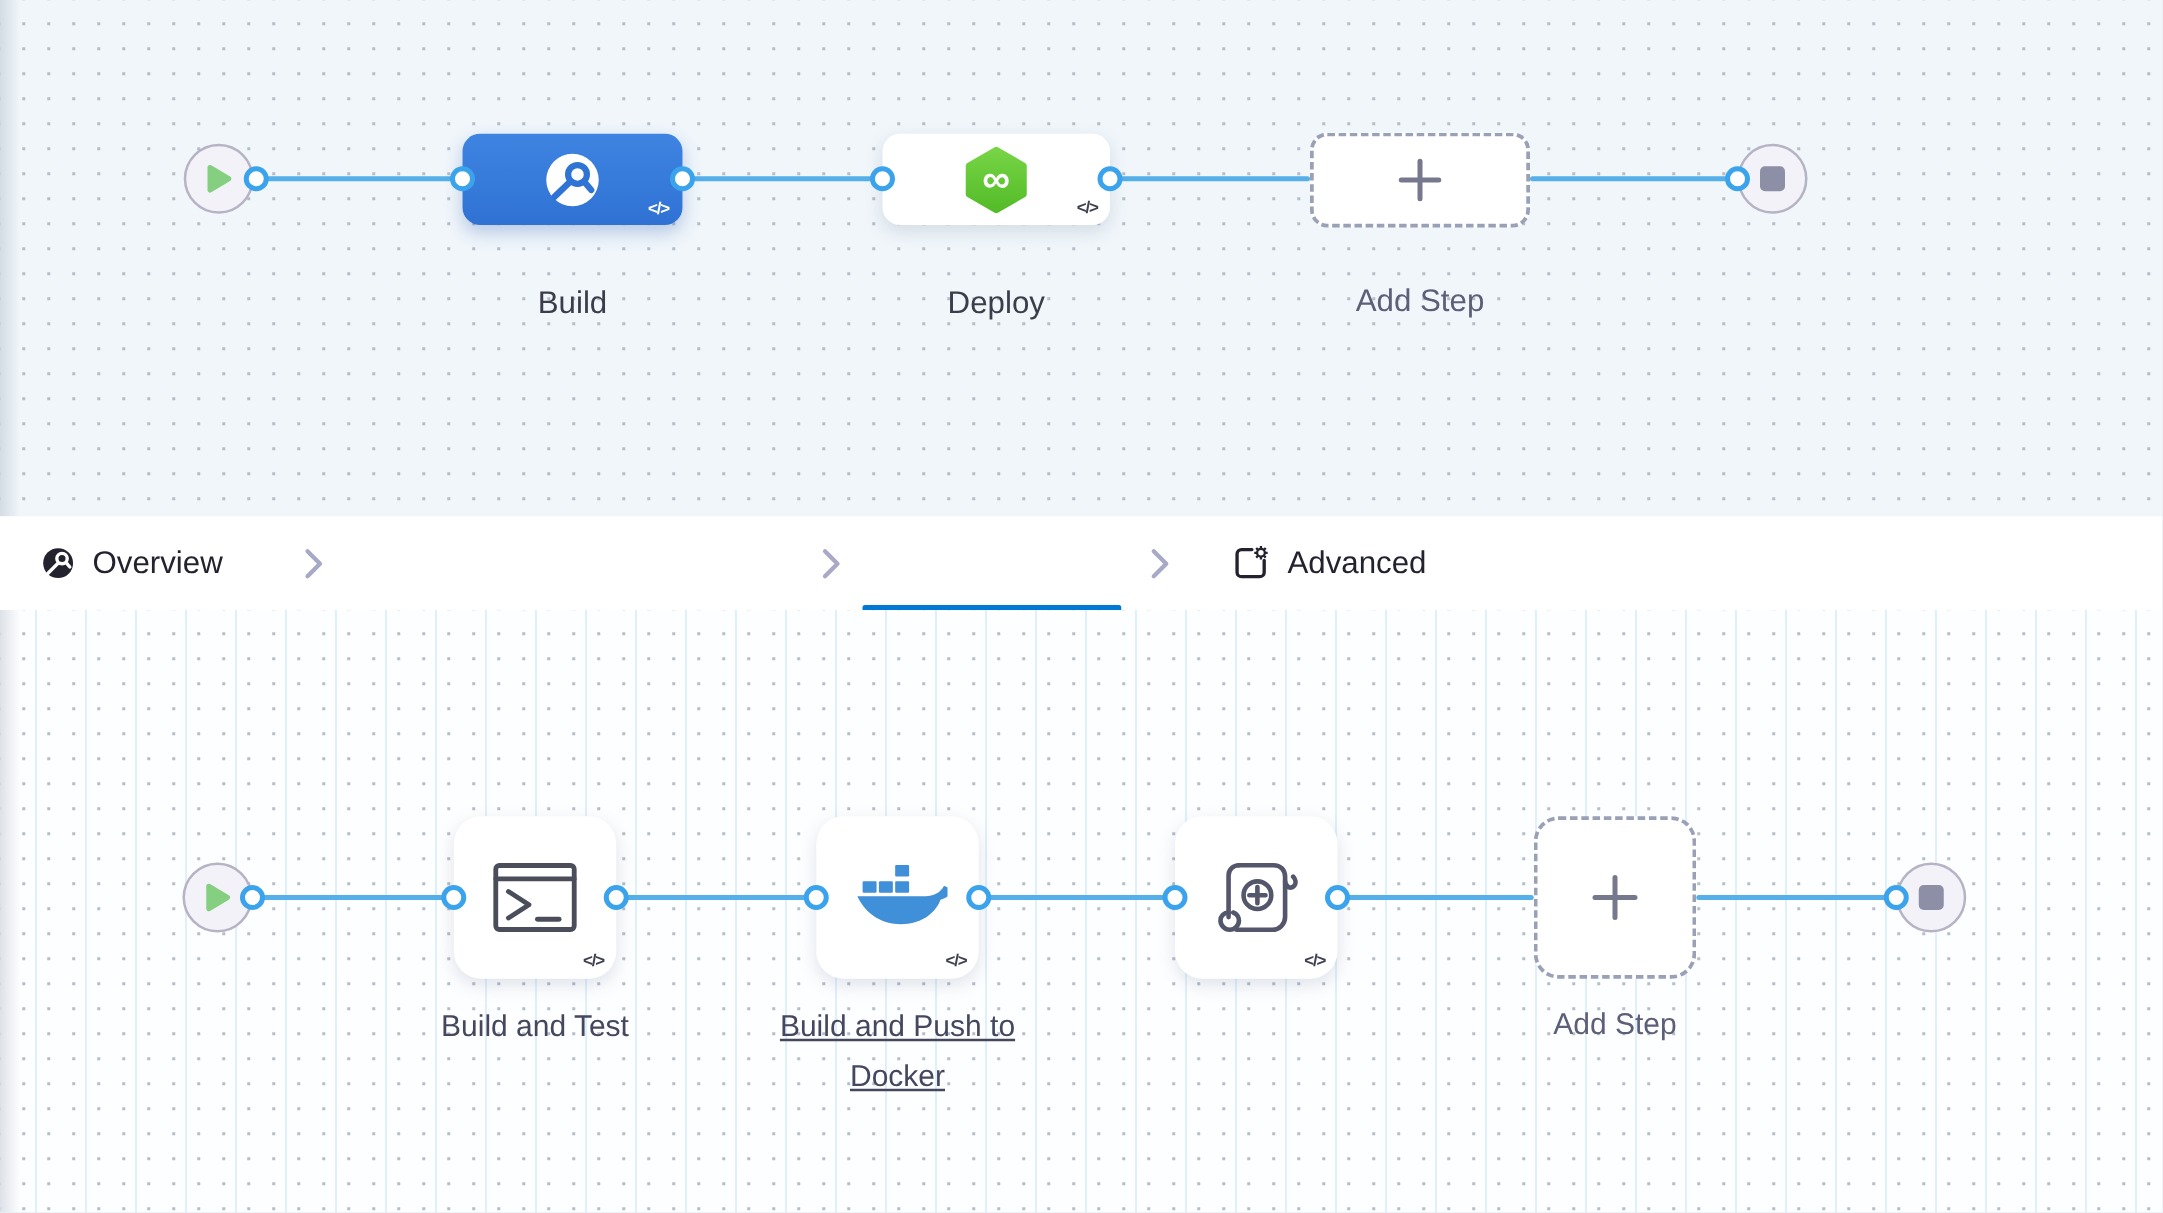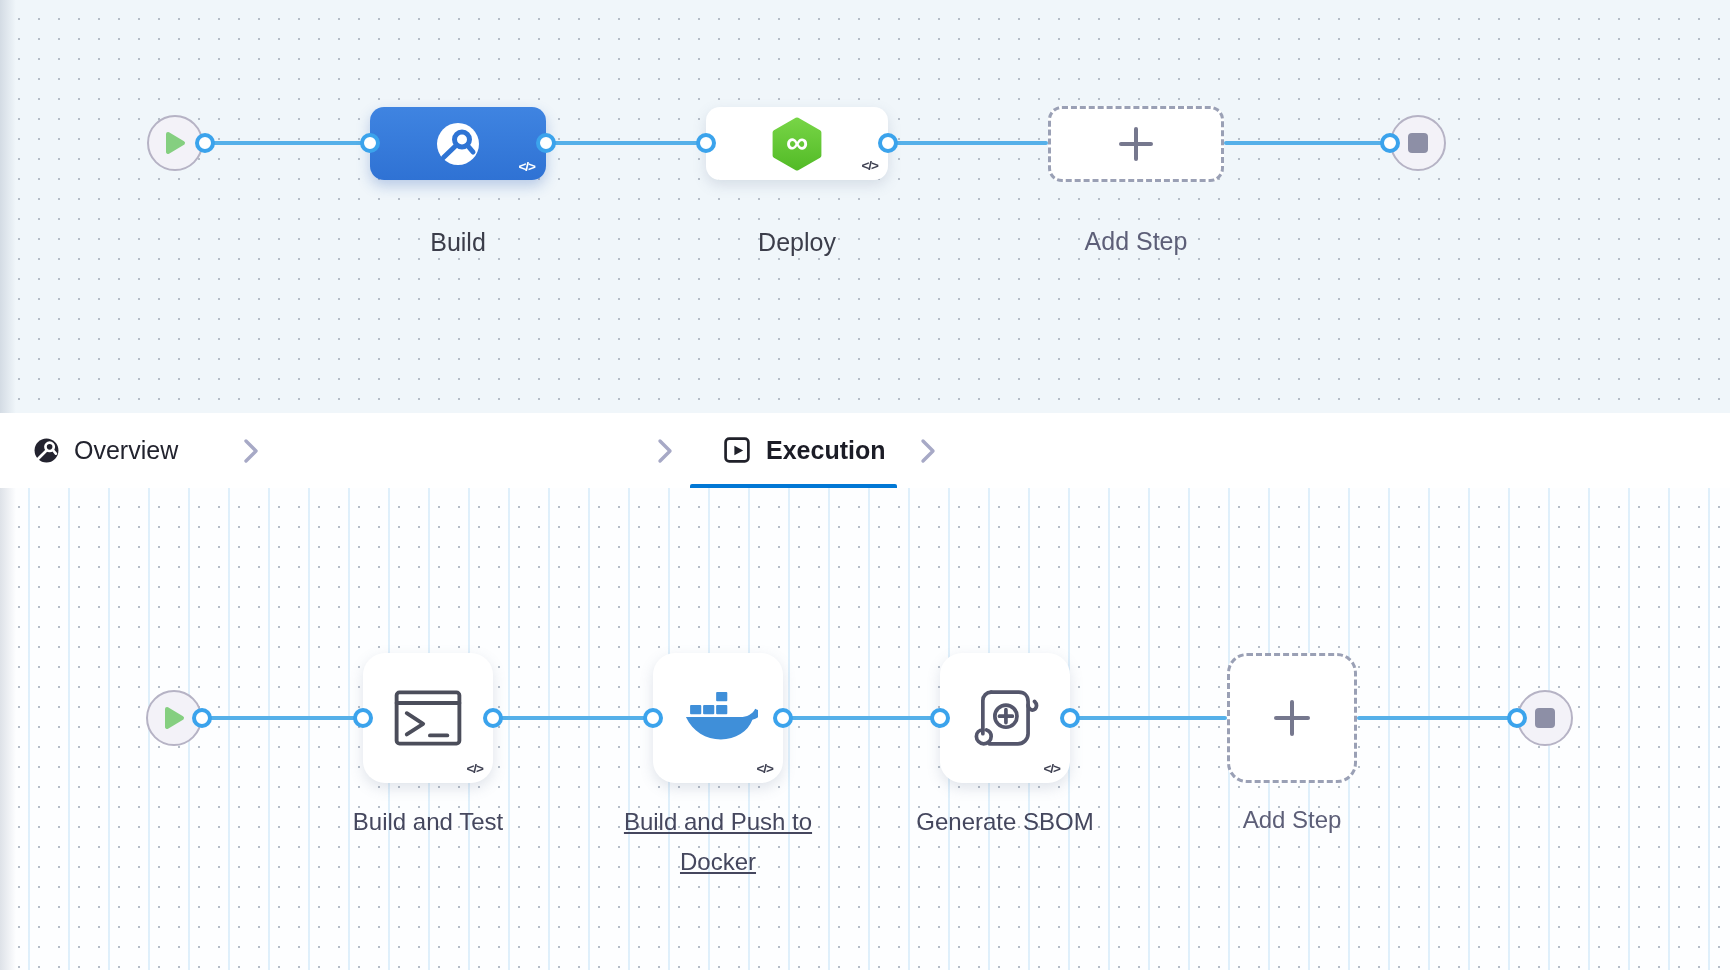--- a/index.html
+++ b/index.html
@@ -146,32 +146,35 @@
 
     <svg class="tab-sep" style="left:242px;" width="18" height="28" viewBox="0 0 18 28">
       <polyline points="4,4 14,14 4,24" fill="none" stroke="#a7a9c6" stroke-width="3.4" stroke-linecap="round" stroke-linejoin="round"></polyline>
     </svg>
 
 
     <svg class="tab-sep" style="left:656px;" width="18" height="28" viewBox="0 0 18 28">
       <polyline points="4,4 14,14 4,24" fill="none" stroke="#a7a9c6" stroke-width="3.4" stroke-linecap="round" stroke-linejoin="round"></polyline>
     </svg>
 
-    <div class="tab active" style="left:723px;">
-      <svg width="29" height="29" viewBox="0 0 28 28">
-        <rect x="2.5" y="2.5" width="22" height="22" rx="3.5" fill="none" stroke="#1f2029" stroke-width="2.6"></rect>
-        <path d="M11 9.5 l8.5 4.5 -8.5 4.5 z" fill="#1f2029"></path>
-      </svg>
-      <span class="tab-label">Execution</span>
-    </div>
 
     <svg class="tab-sep" style="left:919px;" width="18" height="28" viewBox="0 0 18 28">
       <polyline points="4,4 14,14 4,24" fill="none" stroke="#a7a9c6" stroke-width="3.4" stroke-linecap="round" stroke-linejoin="round"></polyline>
     </svg>
 
+    <div class="tab" style="left:985px;">
+      <svg width="31" height="31" viewBox="0 0 30 30">
+        <path d="M16 4.5 H8 c-2 0 -3.5 1.5 -3.5 3.5 v14 c0 2 1.5 3.5 3.5 3.5 h14 c2 0 3.5 -1.5 3.5 -3.5 V13" fill="none" stroke="#23232f" stroke-width="2.6" stroke-linecap="round"></path>
+        <g stroke="#23232f" stroke-width="1.8" fill="none">
+          <circle cx="23" cy="7" r="3"></circle>
+          <path d="M23 1.8 v2 M23 10.2 v2 M17.8 7 h2 M26.2 7 h2 M19.3 3.3 l1.4 1.4 M25.3 9.3 l1.4 1.4 M26.7 3.3 l-1.4 1.4 M20.7 9.3 l-1.4 1.4"></path>
+        </g>
+      </svg>
+      <span class="tab-label">Advanced</span>
+    </div>
 
     <div class="tab-underline"></div>
   </nav>
 
   <section class="canvas canvas-bottom">
     <div class="edge-shade"></div>
 
     <div class="link" style="left:202px;top:228px;width:161px;"></div>
     <div class="link" style="left:493px;top:228px;width:160px;"></div>
     <div class="link" style="left:783px;top:228px;width:157px;"></div>
@@ -240,17 +243,16 @@
         </g>
       </svg>
     </div>
 
     <div class="terminal" style="left:1517px;top:202px;">
       <div class="stop-square"></div>
     </div>
 
     <div class="step-label" style="left:428px;top:314px;">Build and Test</div>
     <div class="step-label wrap" style="left:718px;top:314px;">Build and Push to Docker</div>
-    <div class="step-label" style="left:1005px;top:314px;">Generate SBOM</div>
     <div class="step-label muted" style="left:1292px;top:312px;">Add Step</div>
   </section>
 
 </div>
 
 </body></html>

